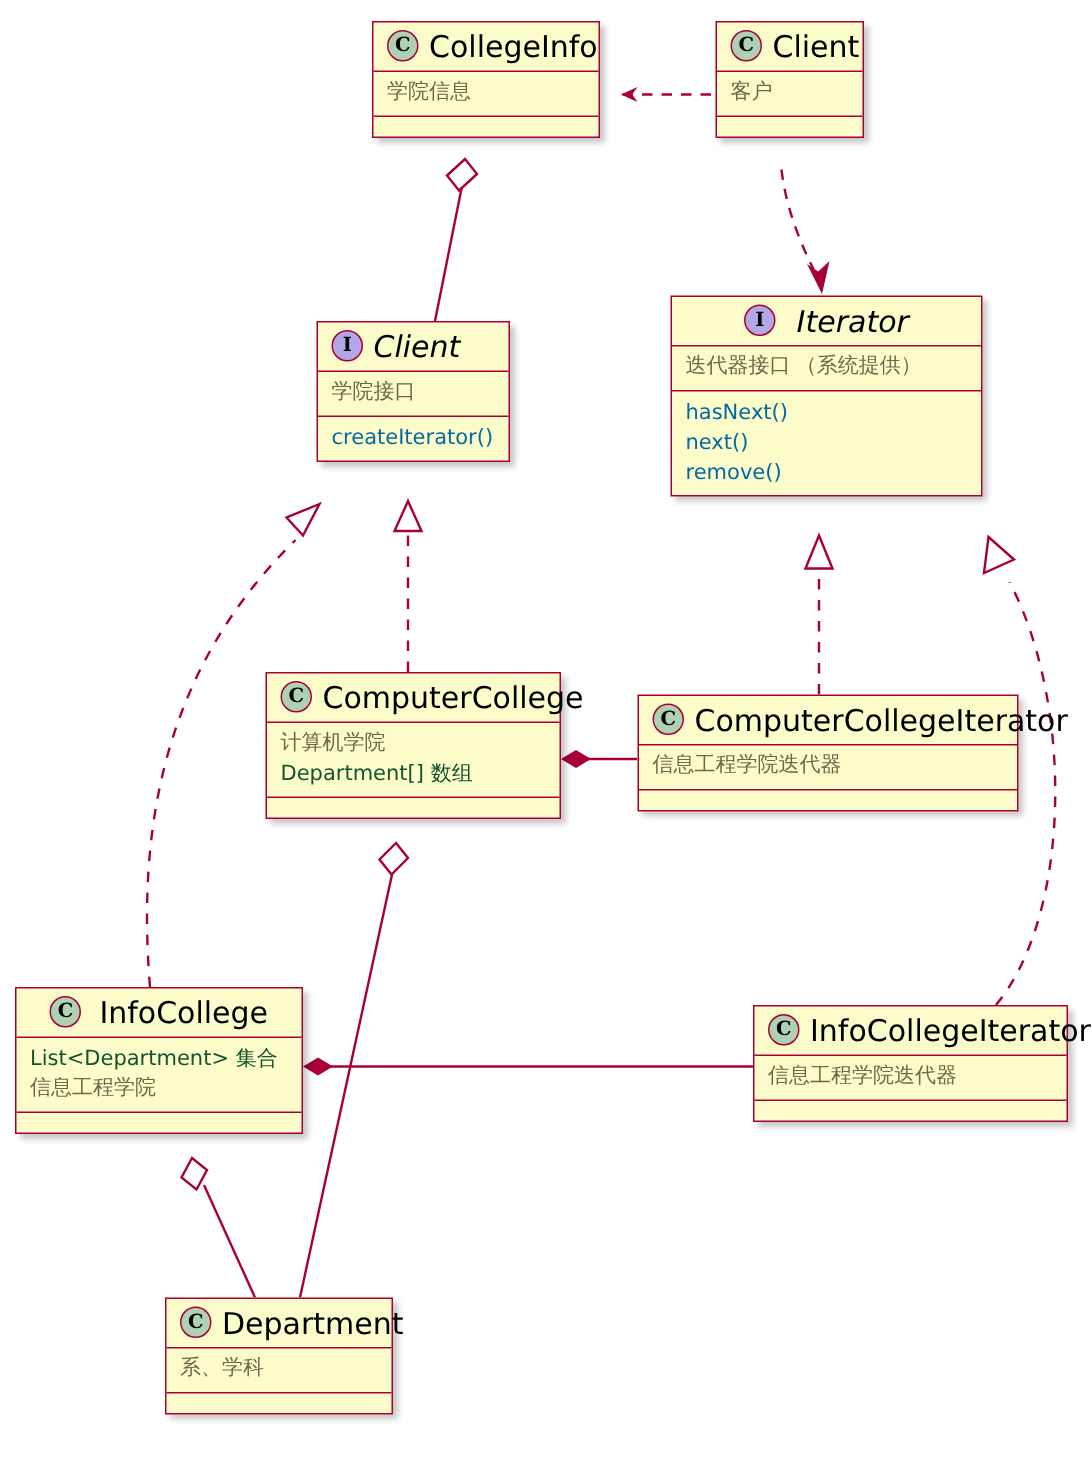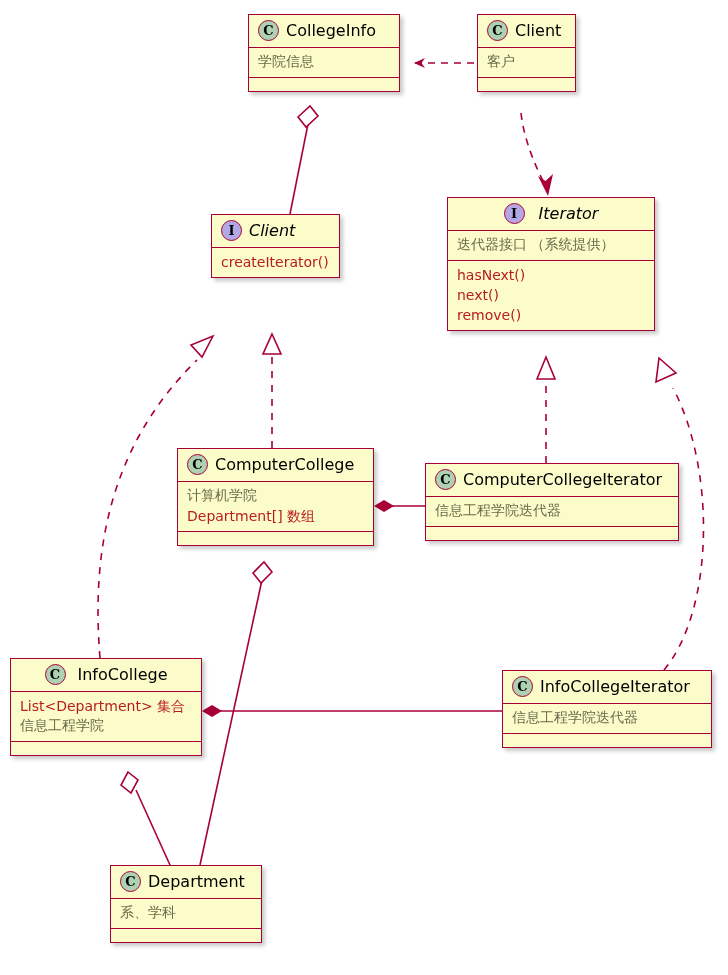--- a/index.html
+++ b/index.html
@@ -40,21 +40,21 @@
   .uml-header {
     box-sizing: border-box;
     padding: 5px 9px 6px 9px;
     display: flex;
     align-items: center;
     gap: 7px;
     border-bottom: 1.5px solid #A80036;
     white-space: nowrap;
   }
   .uml-name {
-    font-size: 16px;
+    font-size: 20px;
     color: #000000;
     line-height: 1;
   }
   .uml-name.italic { font-style: italic; }
 
   .stereo {
     width: 19px;
     height: 19px;
     border-radius: 50%;
     border: 1.3px solid #A80036;
@@ -75,28 +75,28 @@
     box-sizing: border-box;
     padding: 4px 9px 5px 9px;
     border-bottom: 1.5px solid #A80036;
   }
   .uml-section:last-child { border-bottom: none; }
   .uml-section.empty { height: 13px; padding: 0; }
 
   .attr-line, .op-line {
     font-size: 14px;
     line-height: 20px;
-    color: #b91c1c;
+    color: #0369a1;
     white-space: nowrap;
   }
   .attr-line.cn {
     color: #6a6a4a;
     font-family: Liberation Serif, serif;
   }
-  .attr-line.mixed { color: #b91c1c; }
+  .attr-line.mixed { color: #14532d; }
 </style>
 </head>
 <body>
 
 <div id="canvas">
 
   <svg id="edges" viewBox="0 0 728 975" width="728" height="975">
     <defs>
       <marker id="m-open-arrow" markerWidth="14" markerHeight="14" refX="11" refY="5" orient="auto" markerUnits="userSpaceOnUse">
         <path d="M1,0 L12,5 L1,10 L4.5,5 Z" fill="#A80036"></path>
@@ -190,20 +190,23 @@
     </div>
     <div class="uml-section empty"></div>
   </div>
 
   <div class="uml-box" style="left:211px; top:214px; width:129px;">
     <div class="uml-header">
       <span class="stereo iface-ic">I</span>
       <span class="uml-name italic">Client</span>
     </div>
     <div class="uml-section">
+      <div class="attr-line cn">学院接口</div>
+    </div>
+    <div class="uml-section">
       <div class="op-line">createIterator()</div>
     </div>
   </div>
 
   <div class="uml-box" style="left:447px; top:197px; width:208px;">
     <div class="uml-header" style="justify-content:center; gap:14px;">
       <span class="stereo iface-ic">I</span>
       <span class="uml-name italic">Iterator</span>
     </div>
     <div class="uml-section">

